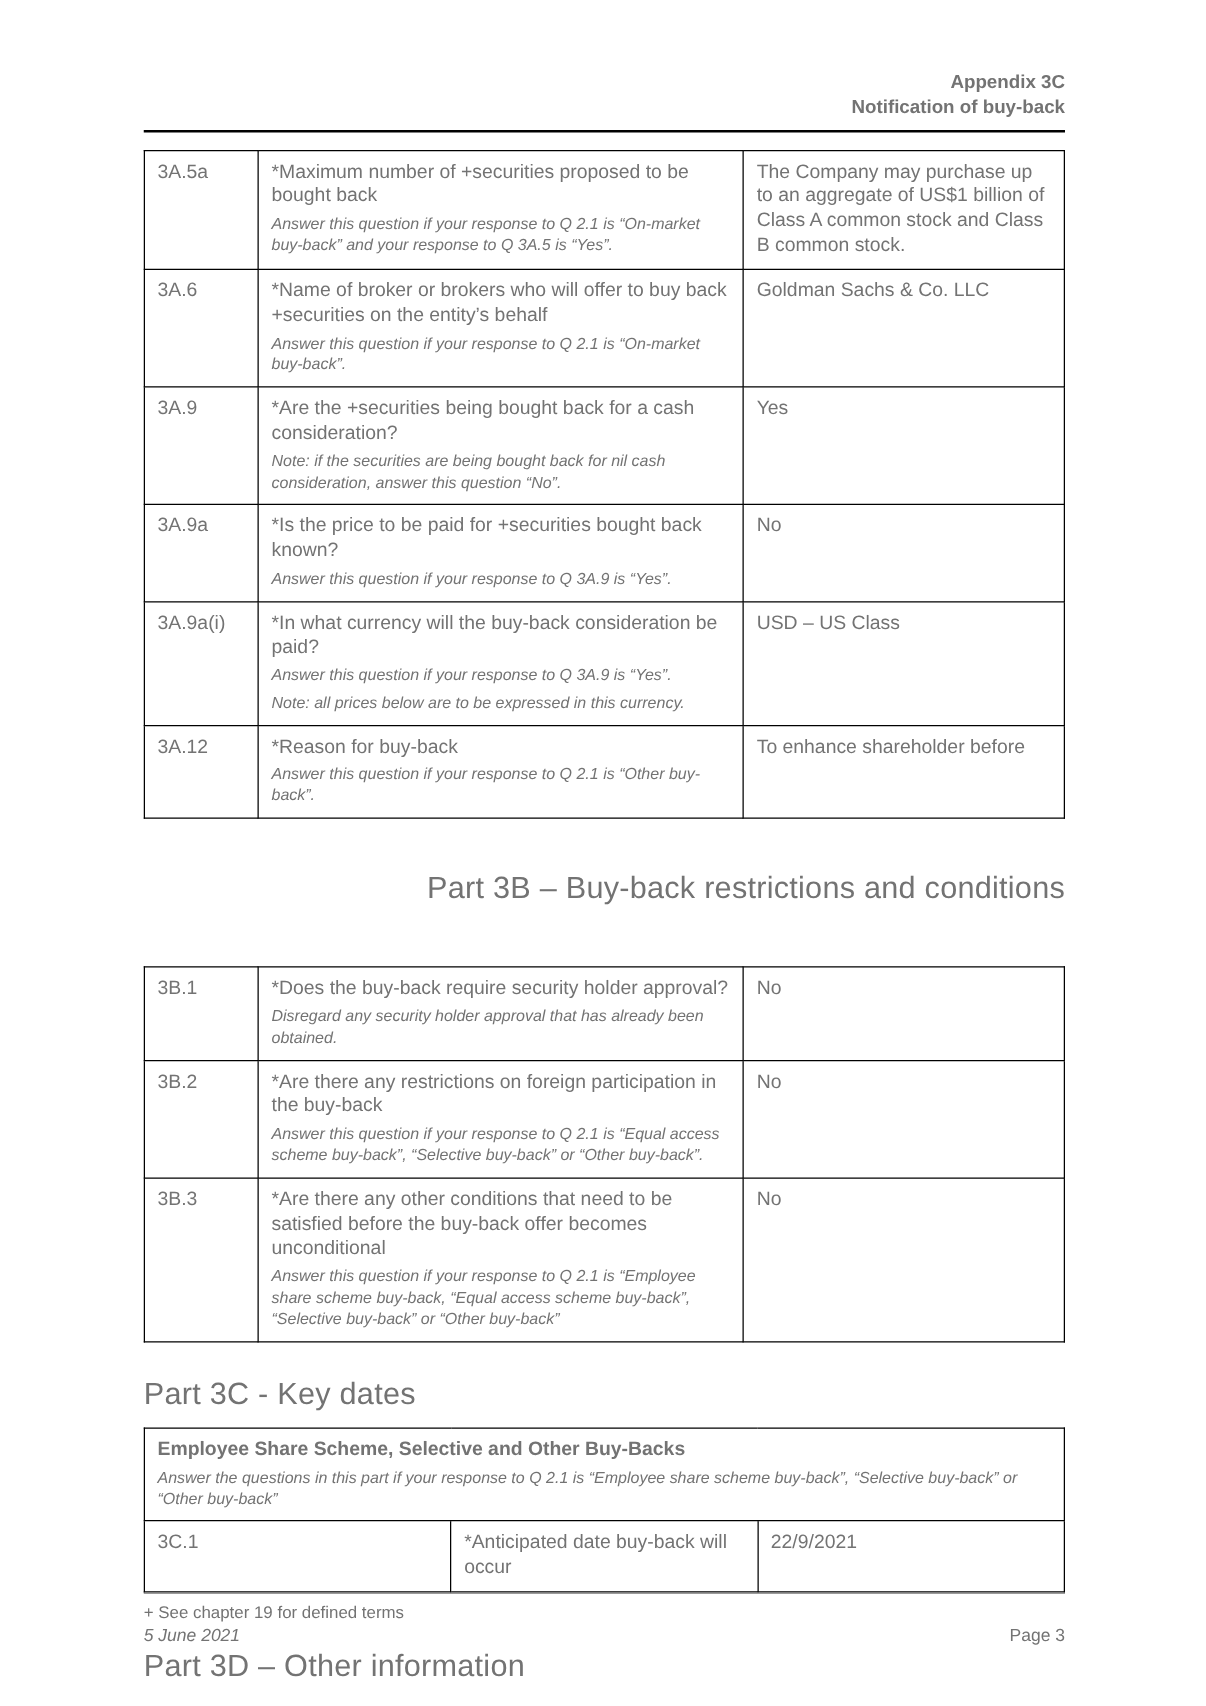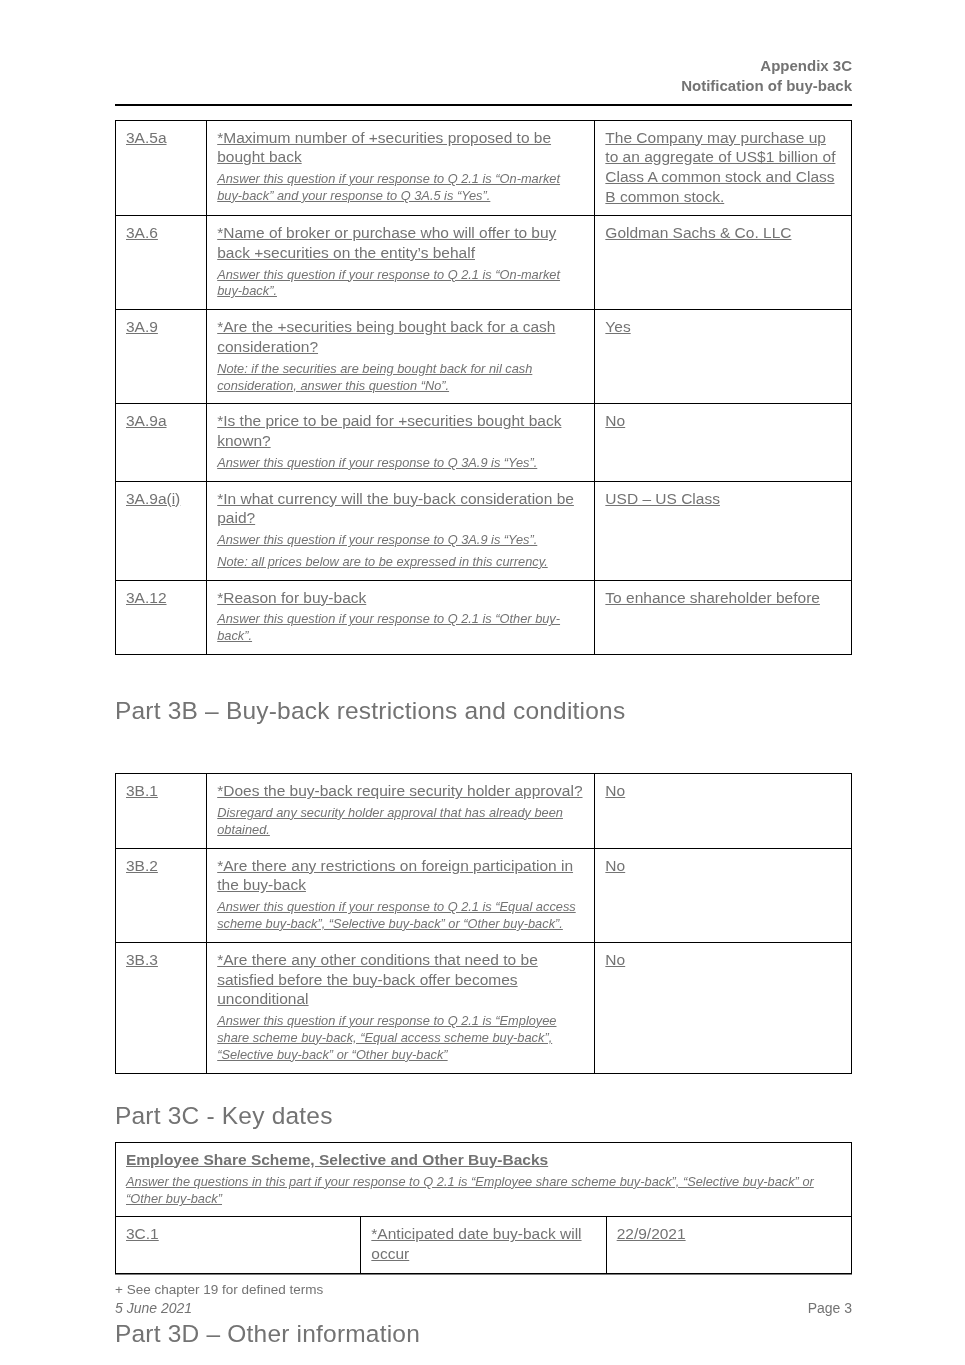--- a/index.html
+++ b/index.html
@@ -36,40 +36,39 @@
     border-collapse: collapse;
     table-layout: fixed;
   }
   table.form-table td {
     border: 1.5px solid #000000;
     vertical-align: top;
     padding: 7px 10px 9px 10px;
     font-size: 15.5px;
     line-height: 1.27;
     word-wrap: break-word;
-    text-decoration: underline;
   }
   td.cell-id { width: 10.6%; }
   td.cell-q  { width: 54.4%; }
   td.cell-a  { width: 35.0%; }
   .q-note {
     font-style: italic;
     font-size: 12.8px;
     line-height: 1.32;
     margin-top: 4px;
   }
   .q-note + .q-note { margin-top: 5px; }
   
   .section-heading {
     font-weight: normal;
     font-size: 24.5px;
     letter-spacing: 0.2px;
     margin: 0;
   }
-  .heading-3b { margin: 42px 0 48px 0; }
+  .heading-3b { margin: 42px 0 48px 0; text-align: right; }
   .heading-3c { margin: 28px 0 12px 0; }
   .heading-3d { margin: 46px 0 13px 0; }
   
   .banner-title {
     font-weight: bold;
     font-size: 15.5px;
     line-height: 1.25;
   }
   .banner-note {
     font-style: italic;
@@ -119,21 +118,21 @@
         <td class="cell-id">3A.5a</td>
         <td class="cell-q">
           <div>*Maximum number of +securities proposed to be bought back</div>
           <div class="q-note">Answer this question if your response to Q 2.1 is “On-market buy-back” and your response to Q 3A.5 is “Yes”.</div>
         </td>
         <td class="cell-a">The Company may purchase up to an aggregate of US$1 billion of Class A common stock and Class B common stock.</td>
       </tr>
       <tr>
         <td class="cell-id">3A.6</td>
         <td class="cell-q">
-          <div>*Name of broker or purchase who will offer to buy back +securities on the entity’s behalf</div>
+          <div>*Name of broker or brokers who will offer to buy back +securities on the entity’s behalf</div>
           <div class="q-note">Answer this question if your response to Q 2.1 is “On-market buy-back”.</div>
         </td>
         <td class="cell-a">Goldman Sachs &amp; Co. LLC</td>
       </tr>
       <tr>
         <td class="cell-id">3A.9</td>
         <td class="cell-q">
           <div>*Are the +securities being bought back for a cash consideration?</div>
           <div class="q-note">Note: if the securities are being bought back for nil cash consideration, answer this question “No”.</div>
         </td>

